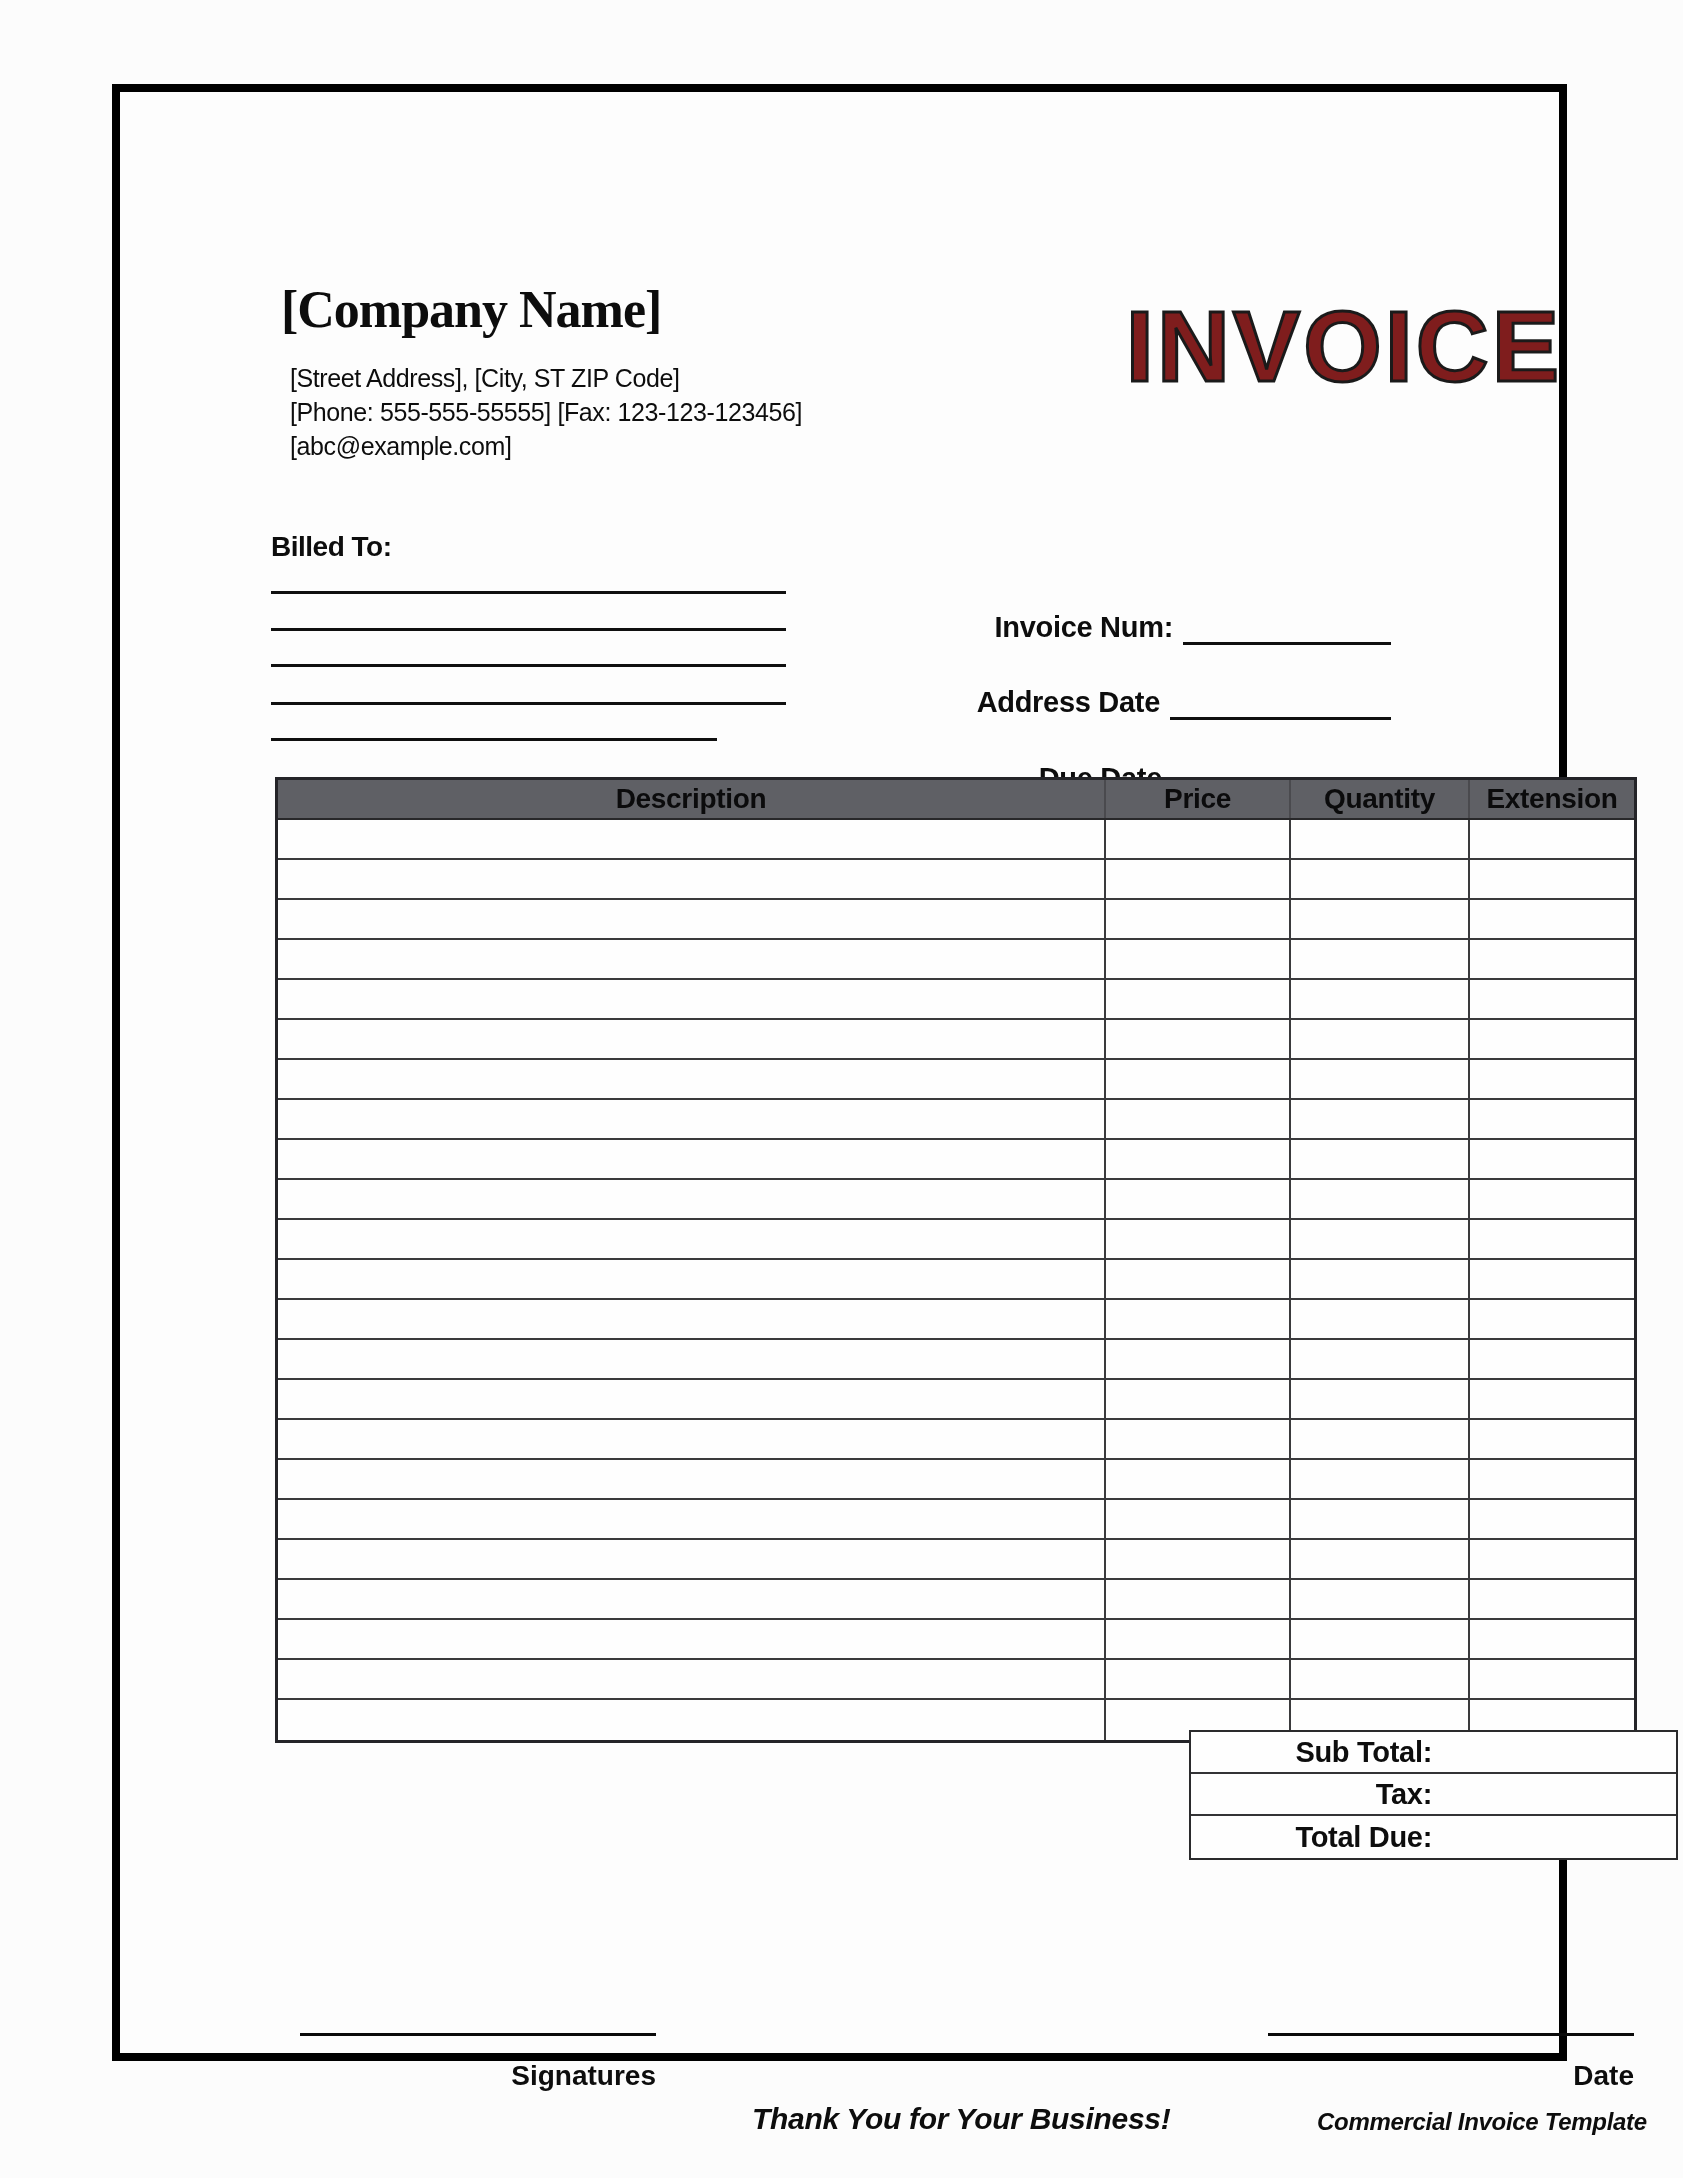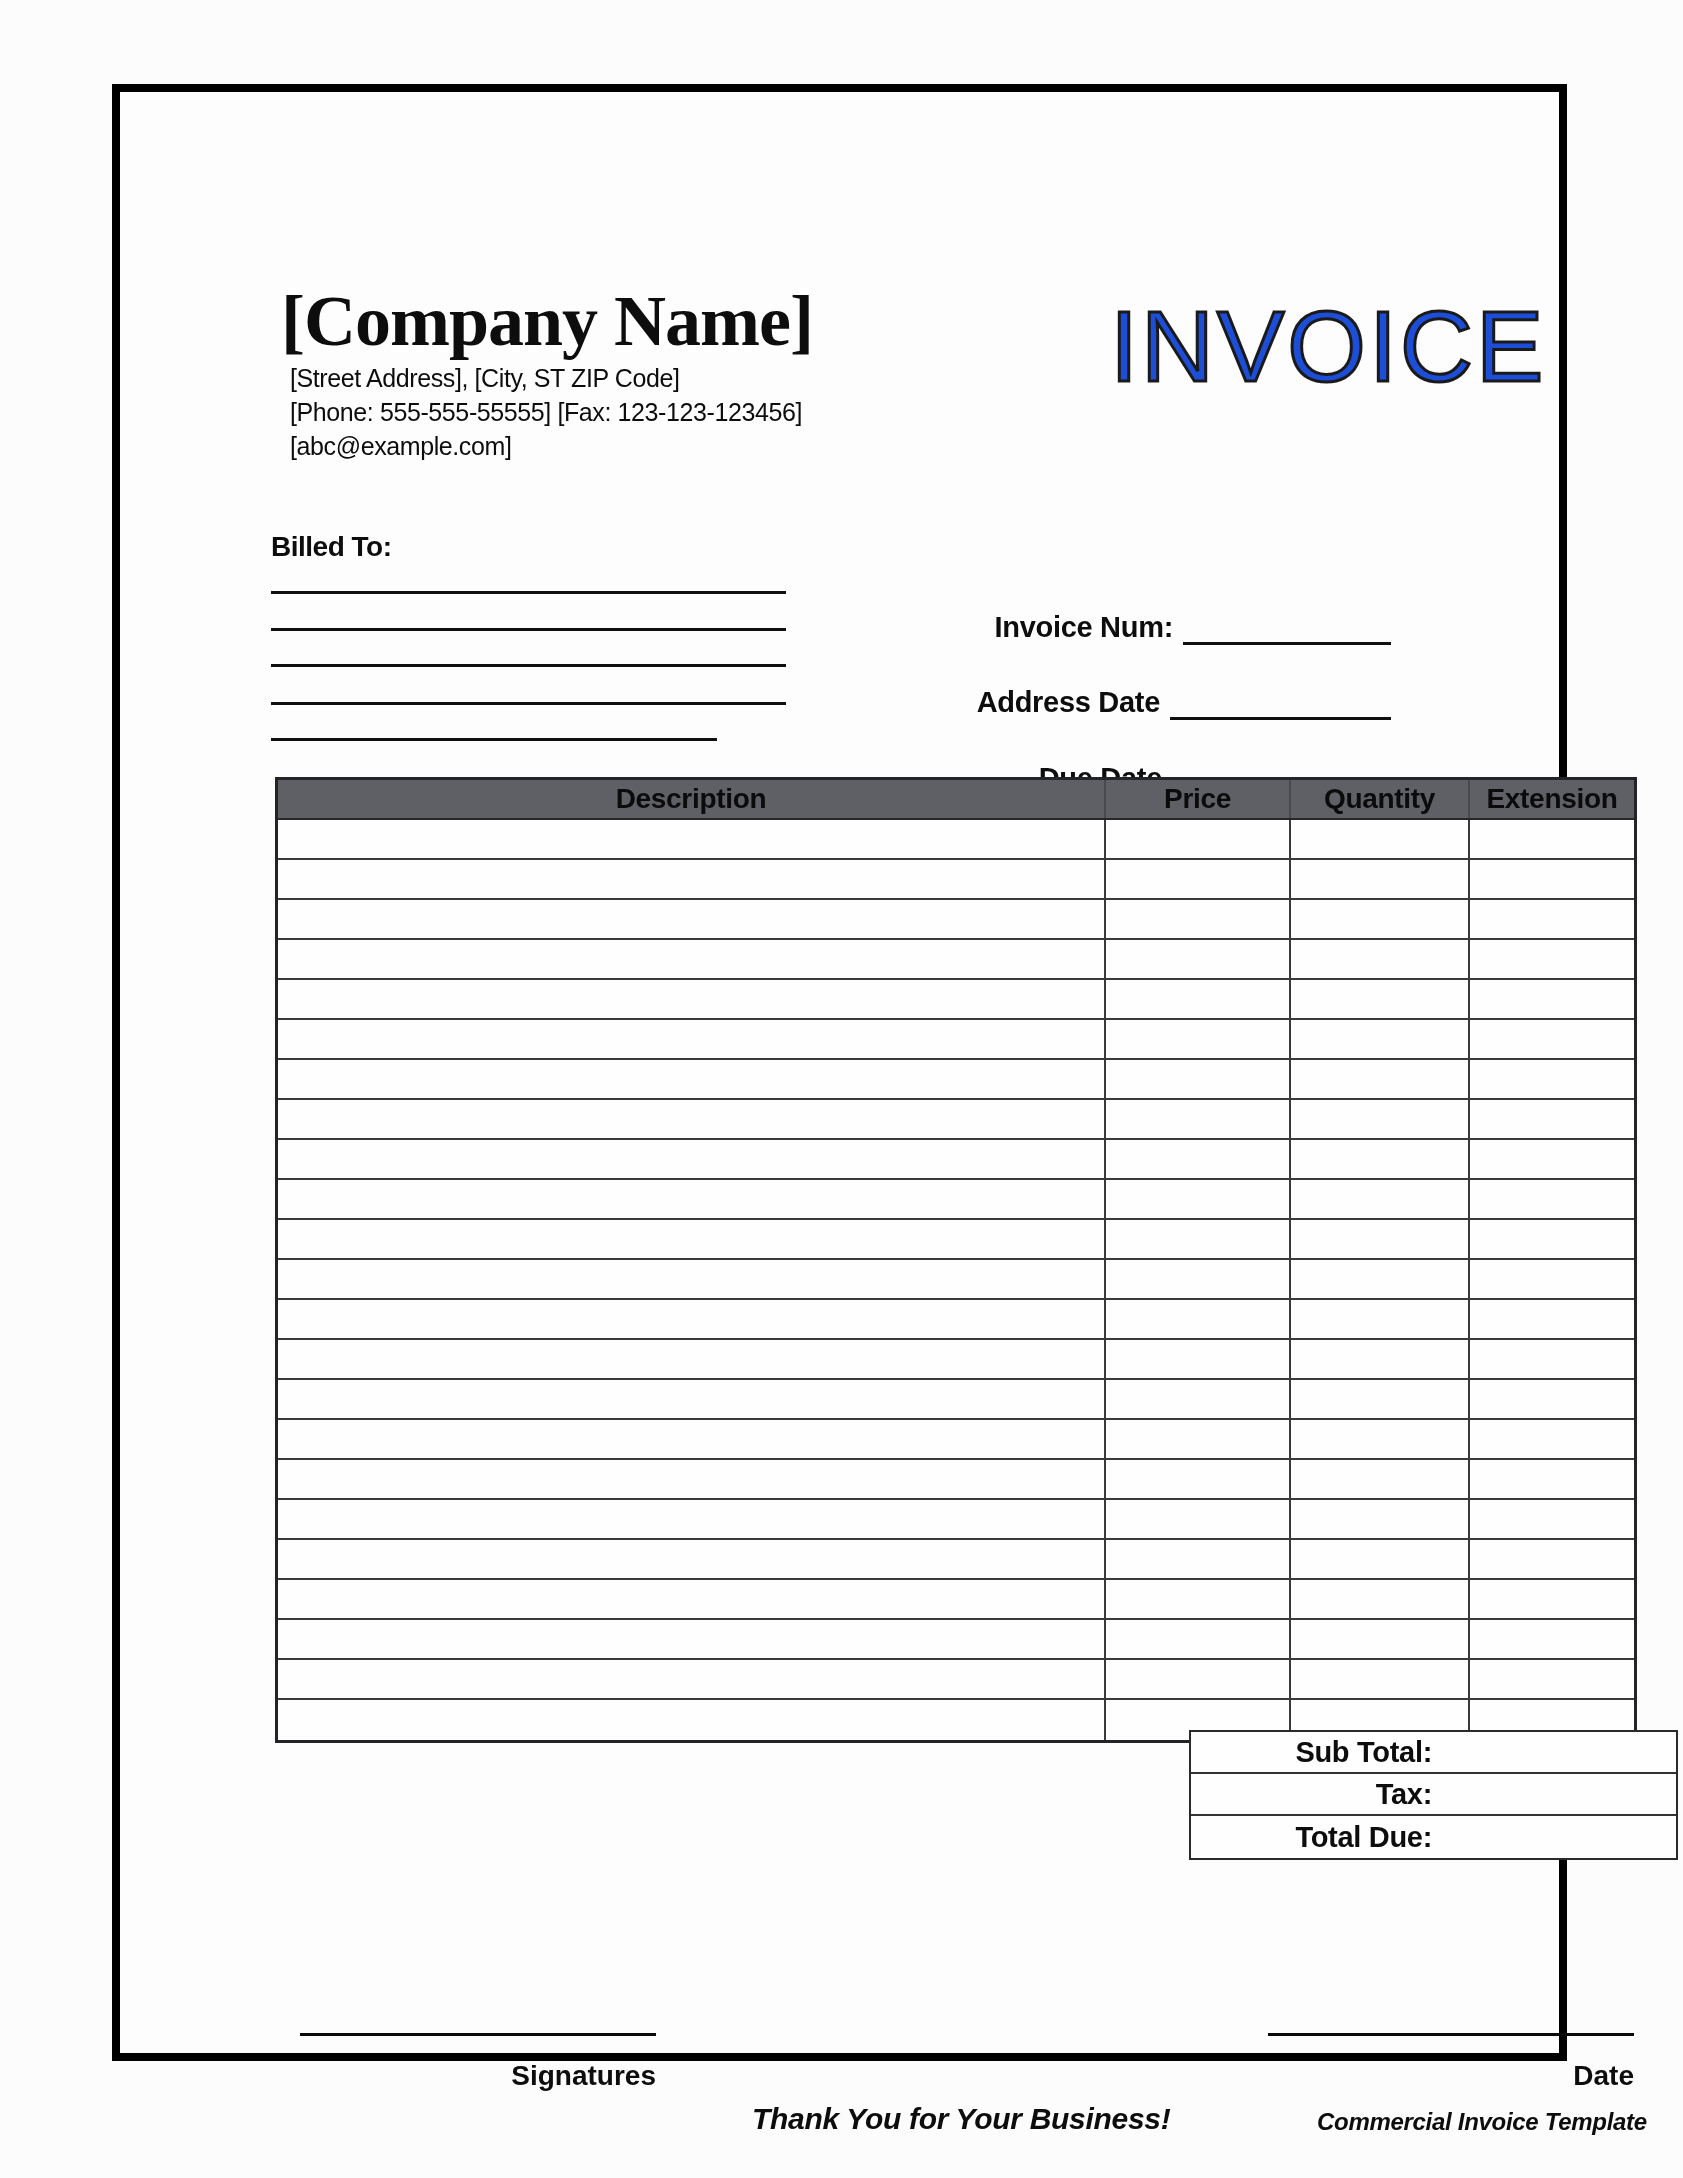--- a/index.html
+++ b/index.html
@@ -11,30 +11,30 @@
     overflow:hidden;
   }
   .page{
     position:absolute;left:112px;top:84px;width:1455px;height:1977px;
     border:8px solid #000;box-sizing:border-box;background:#fdfdfd;
   }
   
   .company-name{
     position:absolute;left:161px;top:188px;
     font-family:"Liberation Serif",serif;font-weight:bold;
-    font-size:72px;letter-spacing:-1px;line-height:1.15;white-space:nowrap;
+    font-size:52px;letter-spacing:-1px;line-height:1.15;white-space:nowrap;
   }
   .company-address{
     position:absolute;left:170px;top:269px;
     font-size:25px;letter-spacing:-0.4px;line-height:34px;white-space:pre-line;
   }
   .invoice-title{
-    position:absolute;left:990px;top:204px;width:468px;text-align:left;
-    font-size:101px;font-weight:normal;letter-spacing:3px;line-height:1;
-    color:#1d4ed8;-webkit-text-stroke:3px #1a1a1a;white-space:nowrap;
+    position:absolute;left:990px;top:204px;width:468px;text-align:center;
+    font-size:101px;font-weight:bold;letter-spacing:3px;line-height:1;
+    color:#7f1d1d;-webkit-text-stroke:3px #1a1a1a;white-space:nowrap;
   }
   
   .billed-to-label{
     position:absolute;left:151px;top:433px;
     font-size:28px;font-weight:bold;letter-spacing:-0.5px;margin-top:6px;
   }
   .bill-line{position:absolute;left:151px;width:515px;height:0;border-bottom:3px solid #101010;}
   .bill-line:nth-of-type(1){top:499px;}
   .bill-line:nth-of-type(2){top:536px;}
   .bill-line:nth-of-type(3){top:572px;}

